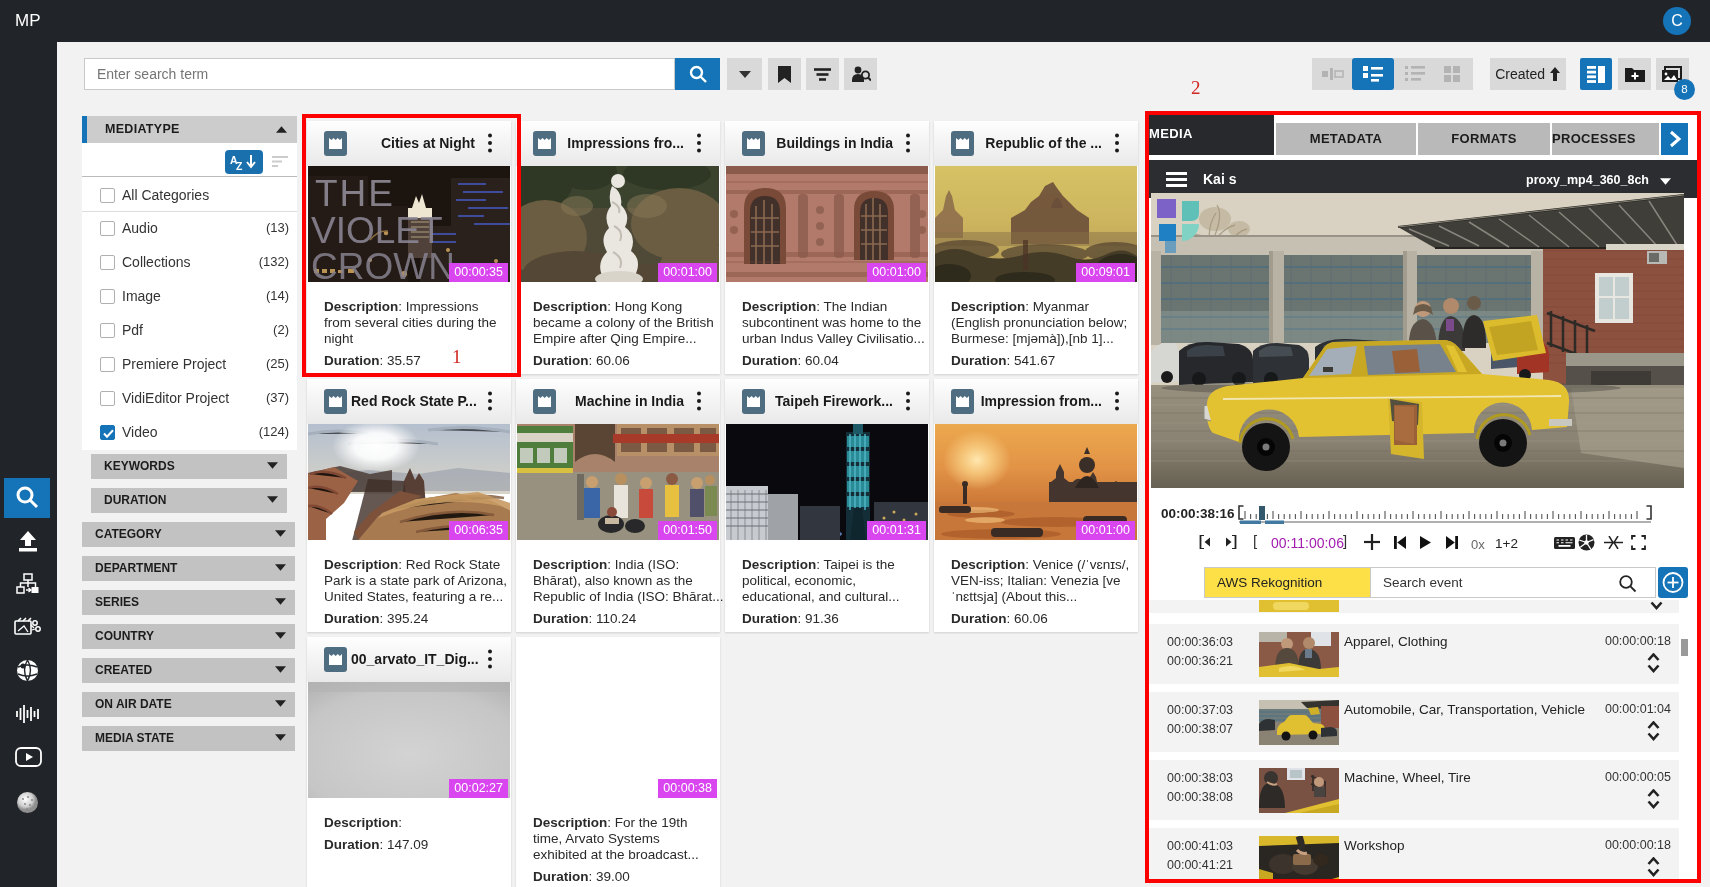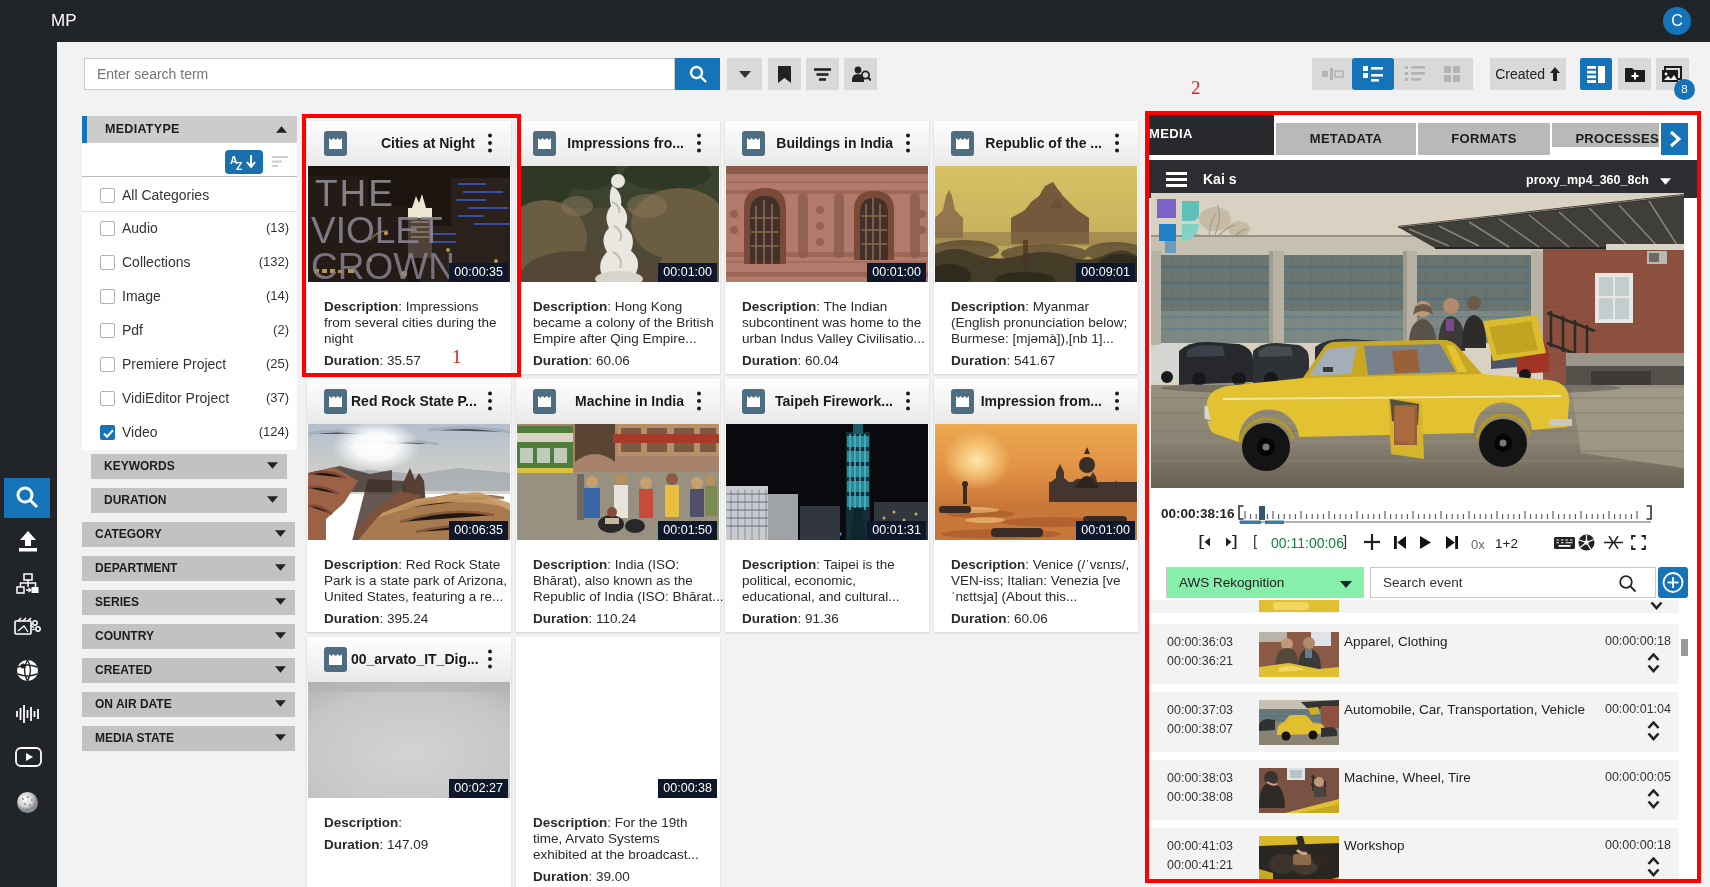--- a/index.html
+++ b/index.html
@@ -8,40 +8,40 @@
 .topnav{position:absolute;left:0;top:0;width:1710px;height:42px;background:#212529}
 .rail{position:absolute;left:0;top:42px;width:57px;height:845px;background:#212529}
 .gbtn{position:absolute;height:32px;background:#d9d9d9;display:flex;align-items:center;justify-content:center}
 .bbtn{position:absolute;height:32px;background:#1573b8;display:flex;align-items:center;justify-content:center}
 .card{position:absolute;width:204px;height:253px;background:#fff;box-shadow:0 1px 2px rgba(0,0,0,.15)}
 .chead{position:absolute;left:0;top:0;width:204px;height:45px;background:linear-gradient(#fefefe,#e9e9e9)}
 .cicon{position:absolute;left:17px;top:10px;width:23px;height:25px;background:#4e6d80;border-radius:3px}
 .ctitle{position:absolute;left:44px;right:36px;top:14px;text-align:right;font-weight:bold;font-size:14px;color:#1a1a1a;white-space:nowrap;overflow:visible}
 .cdots{position:absolute;right:19px;top:12px}
 .cthumb{position:absolute;left:1px;top:45px;width:202px;height:116px;overflow:hidden}
-.badge{position:absolute;right:2px;bottom:0px;background:#0f172a;color:#fff;font-size:12.5px;padding:2px 5px;line-height:15px}
+.badge{position:absolute;right:2px;bottom:0px;background:#d946ef;color:#fff;font-size:12.5px;padding:2px 5px;line-height:15px}
 .cdesc{position:absolute;left:17px;top:178px;width:175px;font-size:13.5px;line-height:16px;color:#2a2a2a}
 .cdur{position:absolute;left:17px;top:226px;font-size:13.5px;color:#2a2a2a}
 .acc{position:absolute;height:25px;background:#c2c2c2;font-weight:bold;font-size:12px;color:#1c1c1c;line-height:25px;padding-left:13px}
 .acc svg{position:absolute;right:9px;top:8px}
 .fitem{position:absolute;left:100px;width:197px;height:34px}
 .fbox{position:absolute;left:0;top:9px;width:15px;height:15px;background:#fff;border:1px solid #b0b0b0;border-radius:2px}
 .flab{position:absolute;left:22px;top:8px;font-size:14px;color:#333}
 .fcnt{position:absolute;right:8px;top:8px;font-size:13px;color:#333}
 .erow{position:absolute;left:1149px;width:530px;height:60px;background:#f3f3f3}
 .etime{position:absolute;left:18px;top:9px;font-size:12.5px;color:#333;line-height:19px}
 .ethumb{position:absolute;left:110px;top:8px;width:80px;height:45px;overflow:hidden}
 .elabel{position:absolute;left:195px;top:10px;font-size:13.5px;color:#222}
 .edur{position:absolute;right:8px;top:10px;font-size:12.5px;color:#333}
 .red{position:absolute;border:4px solid #fd0100}
 svg{display:block}
 </style></head>
 <body>
 <div class="topnav">
- <div class="abs" style="left:15px;top:11px;color:#fff;font-size:17px;margin-left:36px;">MP</div>
+ <div class="abs" style="left:15px;top:11px;color:#fff;font-size:17px;">MP</div>
  <div class="abs" style="left:1663px;top:7px;width:28px;height:28px;border-radius:50%;background:#1573b8;color:#fff;font-size:16px;text-align:center;line-height:28px;">C</div>
 </div>
 <div class="rail">
  <div class="abs" style="left:4px;top:436px;width:46px;height:40px;background:#1573b8">
   <svg width="46" height="40" viewBox="0 0 46 40">
         <circle cx="21" cy="17" r="7" fill="none" stroke="#fff" stroke-width="3"></circle>
         <line x1="26" y1="22" x2="33" y2="29" stroke="#fff" stroke-width="3"></line>
       </svg>
  </div>
  <svg class="abs" style="left:16px;top:489px" width="24" height="22" viewBox="0 0 24 22">
@@ -839,21 +839,21 @@
 <div class="cthumb">
       <span class="badge">00:00:38</span>
     </div>
 <div class="cdesc" style="white-space:nowrap"><b>Description</b>: For the 19th<br>time, Arvato Systems<br>exhibited at the broadcast...</div>
 <div class="cdur" style="top:232px"><b>Duration</b>: 39.00</div>
 </div>
 <div class="abs" style="left:1149px;top:111px;width:548px;height:768px;background:#fff"></div>
 <div class="abs" style="left:1149px;top:113px;width:125px;height:42px;background:#27292c;color:#fff;font-weight:bold;font-size:13px;line-height:42px;letter-spacing:.4px">MEDIA</div>
 <div class="abs" style="left:1276px;top:123px;width:140px;height:32px;background:#b9b9b9;color:#1c1c1c;font-weight:bold;font-size:13px;text-align:center;line-height:32px;letter-spacing:.3px">METADATA</div>
 <div class="abs" style="left:1418px;top:123px;width:132px;height:32px;background:#b9b9b9;color:#1c1c1c;font-weight:bold;font-size:13px;text-align:center;line-height:32px;letter-spacing:.3px">FORMATS</div>
-<div class="abs" style="left:1552px;top:123px;width:107px;height:24px;background:#b9b9b9;color:#1c1c1c;font-weight:bold;font-size:13px;text-align:right;line-height:32px;letter-spacing:.3px">PROCESSES</div>
+<div class="abs" style="left:1552px;top:123px;width:107px;height:32px;background:#b9b9b9;color:#1c1c1c;font-weight:bold;font-size:13px;text-align:left;line-height:32px;letter-spacing:.3px">PROCESSES</div>
 <div class="abs" style="left:1661px;top:123px;width:27px;height:32px;background:#1573b8">
     <svg width="27" height="32" viewBox="0 0 27 32">
       <path d="M10 9 l8 7 -8 7" stroke="#fff" stroke-width="3" fill="none"></path>
     </svg>
   </div>
 <div class="abs" style="left:1149px;top:160px;width:548px;height:38px;background:#2b2d30">
 <svg class="abs" style="left:17px;top:12px" width="21" height="15" viewBox="0 0 21 15">
       <g fill="#fff">
         <rect width="21" height="3"></rect>
         <rect y="6" width="21" height="3"></rect>
@@ -1020,21 +1020,21 @@
     <g stroke="#222" stroke-width="1.8" fill="none">
       <path d="M1.5 0 v14 M1.5 0 h3.5 M1.5 14 h3.5"></path>
     </g>
     <path d="M11 2.5 l-5.5 4.5 5.5 4.5 z" fill="#222"></path>
     <path d="M27 2.5 l5.5 4.5 -5.5 4.5 z" fill="#222"></path>
     <g stroke="#222" stroke-width="1.8" fill="none">
       <path d="M36.5 0 v14 M36.5 0 h-3.5 M36.5 14 h-3.5"></path>
     </g>
   </svg>
 <div class="abs" style="left:1253px;top:532px;font-size:15px;color:#333">[</div>
-<div class="abs" style="left:1271px;top:535px;font-size:14px;color:#15803d">00:11:00:06</div>
+<div class="abs" style="left:1271px;top:535px;font-size:14px;color:#a21caf">00:11:00:06</div>
 <div class="abs" style="left:1343px;top:532px;font-size:15px;color:#333">]</div>
 <svg class="abs" style="left:1364px;top:534px" width="16" height="16" viewBox="0 0 16 16">
     <g stroke="#222" stroke-width="2.2">
       <line x1="8" y1="0" x2="8" y2="16"></line>
       <line x1="0" y1="8" x2="16" y2="8"></line>
     </g>
   </svg>
 <svg class="abs" style="left:1394px;top:536px" width="12" height="13" viewBox="0 0 12 13">
     <rect x="0" y="0" width="2.8" height="13" fill="#111"></rect>
     <path d="M12 0 v13 L3.2 6.5 z" fill="#111"></path>
@@ -1066,21 +1066,21 @@
     <g stroke="#222" stroke-width="1.5" fill="none">
       <path d="M0 6.5 h19"></path>
       <path d="M5 0 l4 6.5 -4 6.5 M14 0 l-4 6.5 4 6.5"></path>
     </g>
   </svg>
 <svg class="abs" style="left:1631px;top:535px" width="15" height="15" viewBox="0 0 15 15">
     <g stroke="#222" stroke-width="1.8" fill="none">
       <path d="M1 4.5 V1 h3.5 M10.5 1 H14 v3.5 M14 10.5 V14 h-3.5 M4.5 14 H1 v-3.5"></path>
     </g>
   </svg>
-<div class="abs" style="left:1166px;top:567px;width:198px;height:31px;background:#86efac;border:1px solid #c9c9c9">
+<div class="abs" style="left:1204px;top:567px;width:198px;height:31px;background:#fde047;border:1px solid #c9c9c9">
 <span class="abs" style="left:12px;top:7px;font-size:13.5px;color:#222">AWS Rekognition</span>
 <svg class="abs" style="right:11px;top:13px" width="12" height="7" viewBox="0 0 12 7">
       <path d="M0 0 h12 l-6 7 z" fill="#222"></path>
     </svg>
   </div>
 <div class="abs" style="left:1370px;top:567px;width:286px;height:31px;background:#fff;border:1px solid #c9c9c9">
 <span class="abs" style="left:12px;top:7px;font-size:13.5px;color:#333">Search event</span>
 <svg class="abs" style="right:18px;top:6px" width="19" height="19" viewBox="0 0 19 19">
       <circle cx="8" cy="8" r="5.8" fill="none" stroke="#222" stroke-width="1.8"></circle>
       <line x1="12.4" y1="12.4" x2="17.5" y2="17.5" stroke="#222" stroke-width="1.8"></line>

